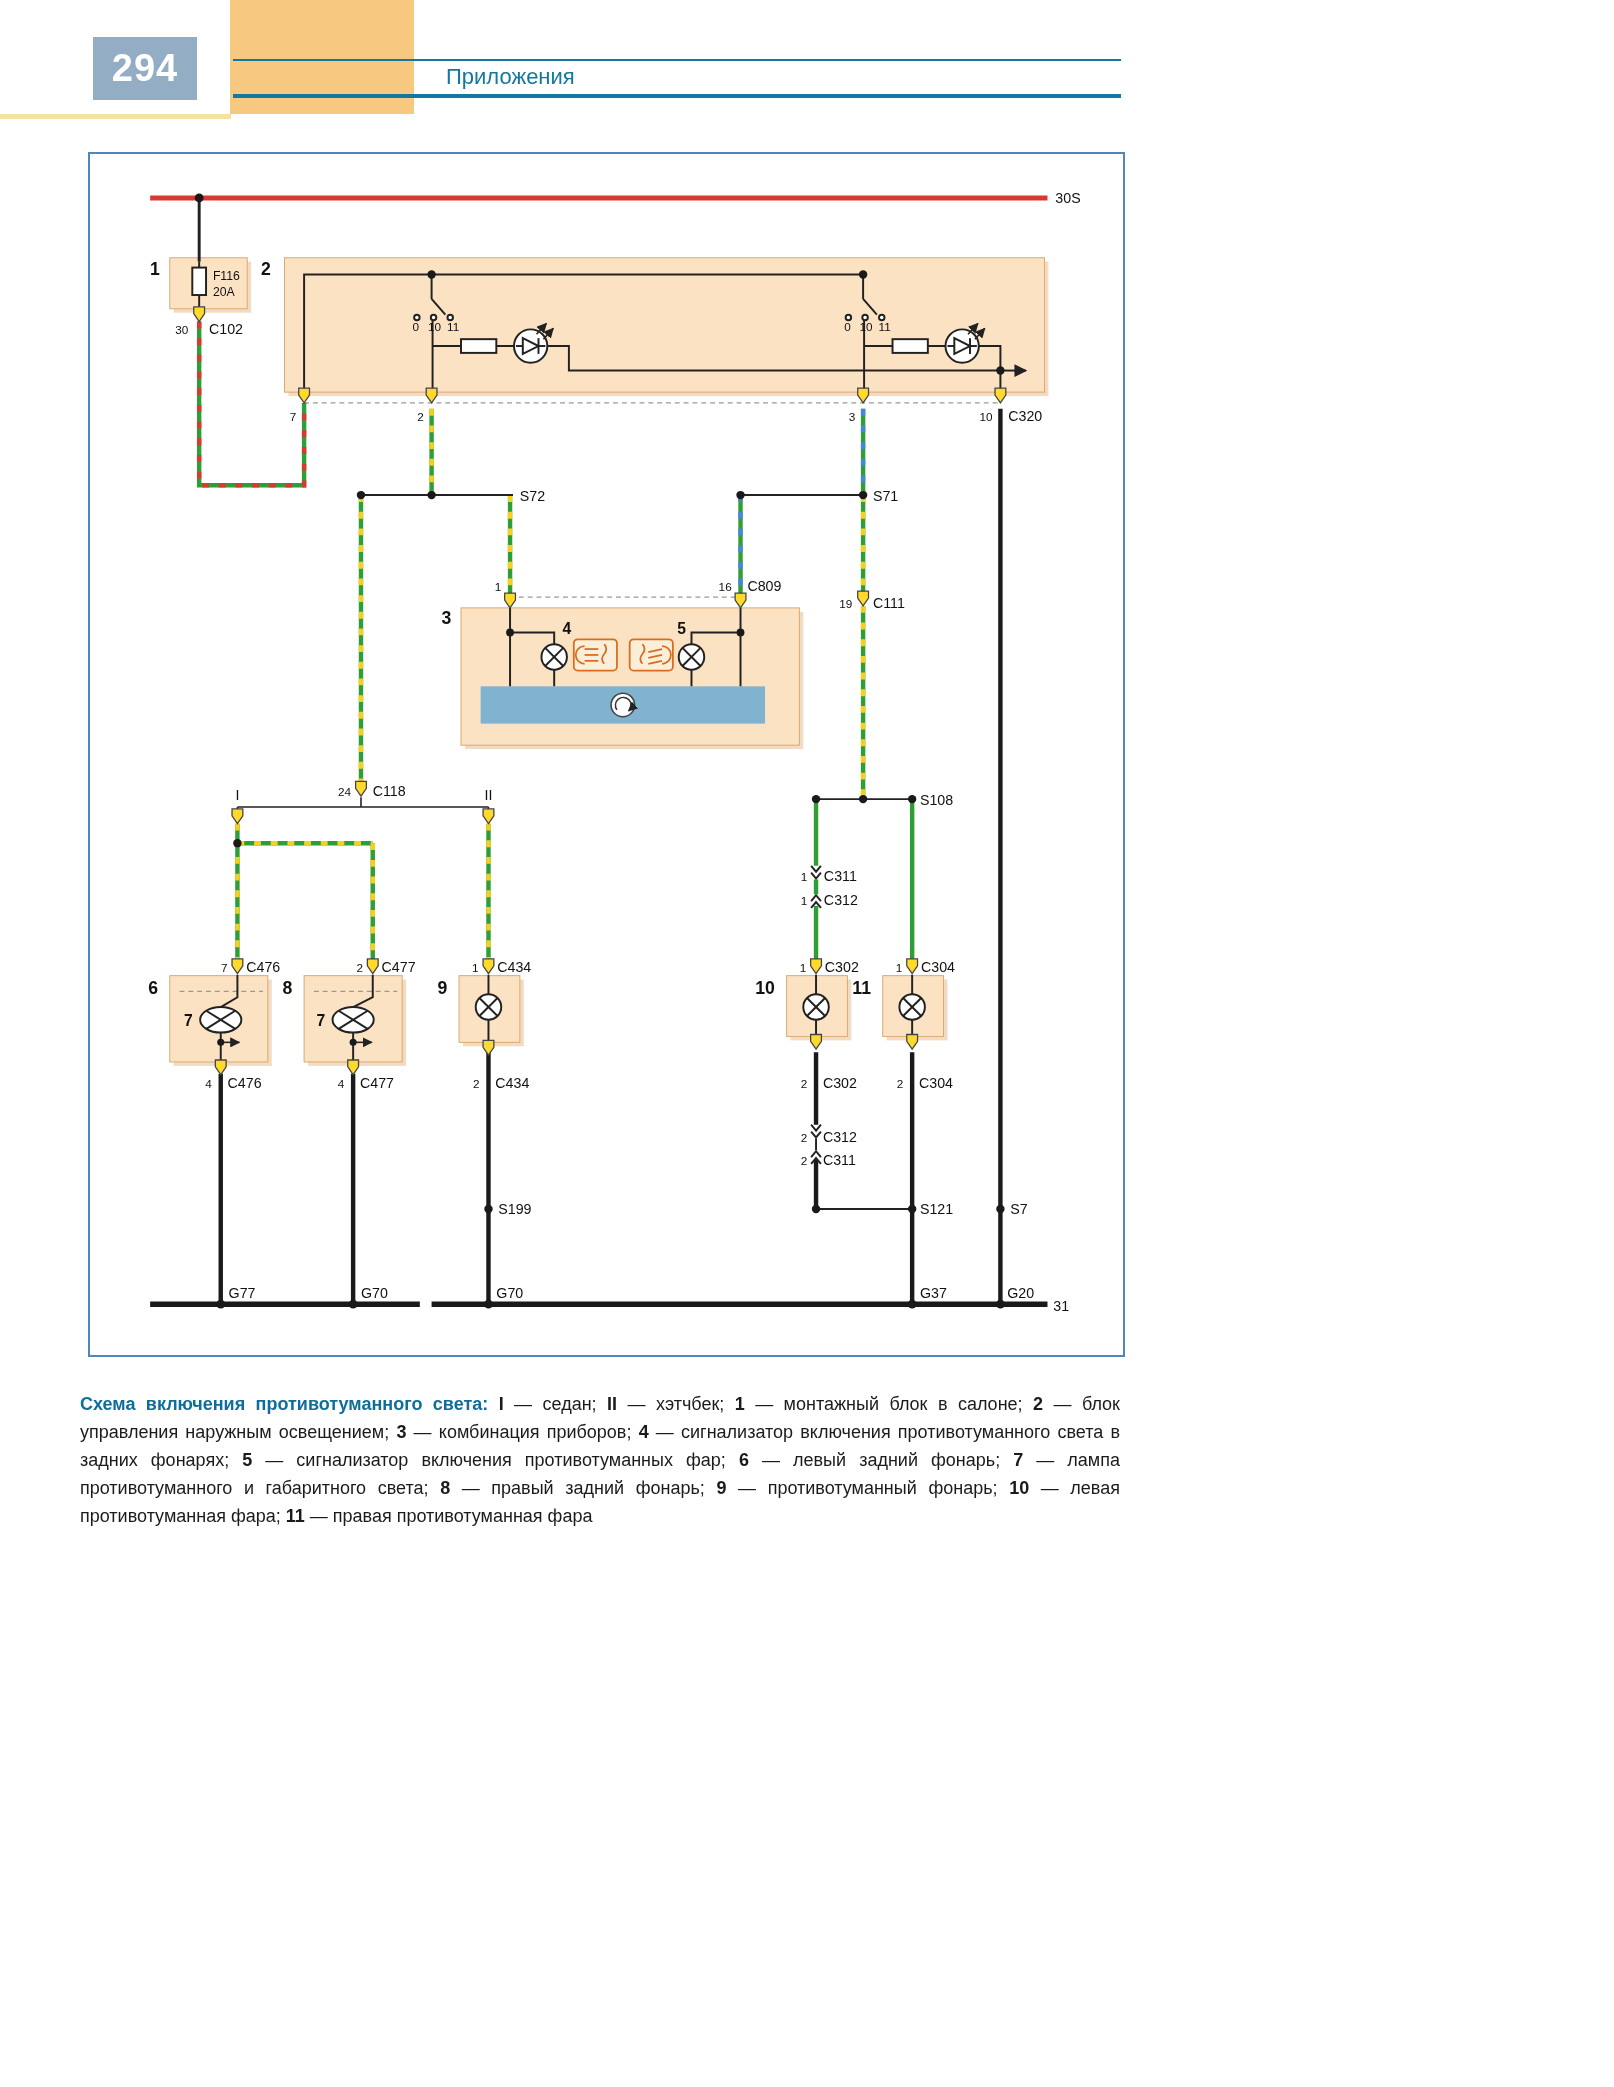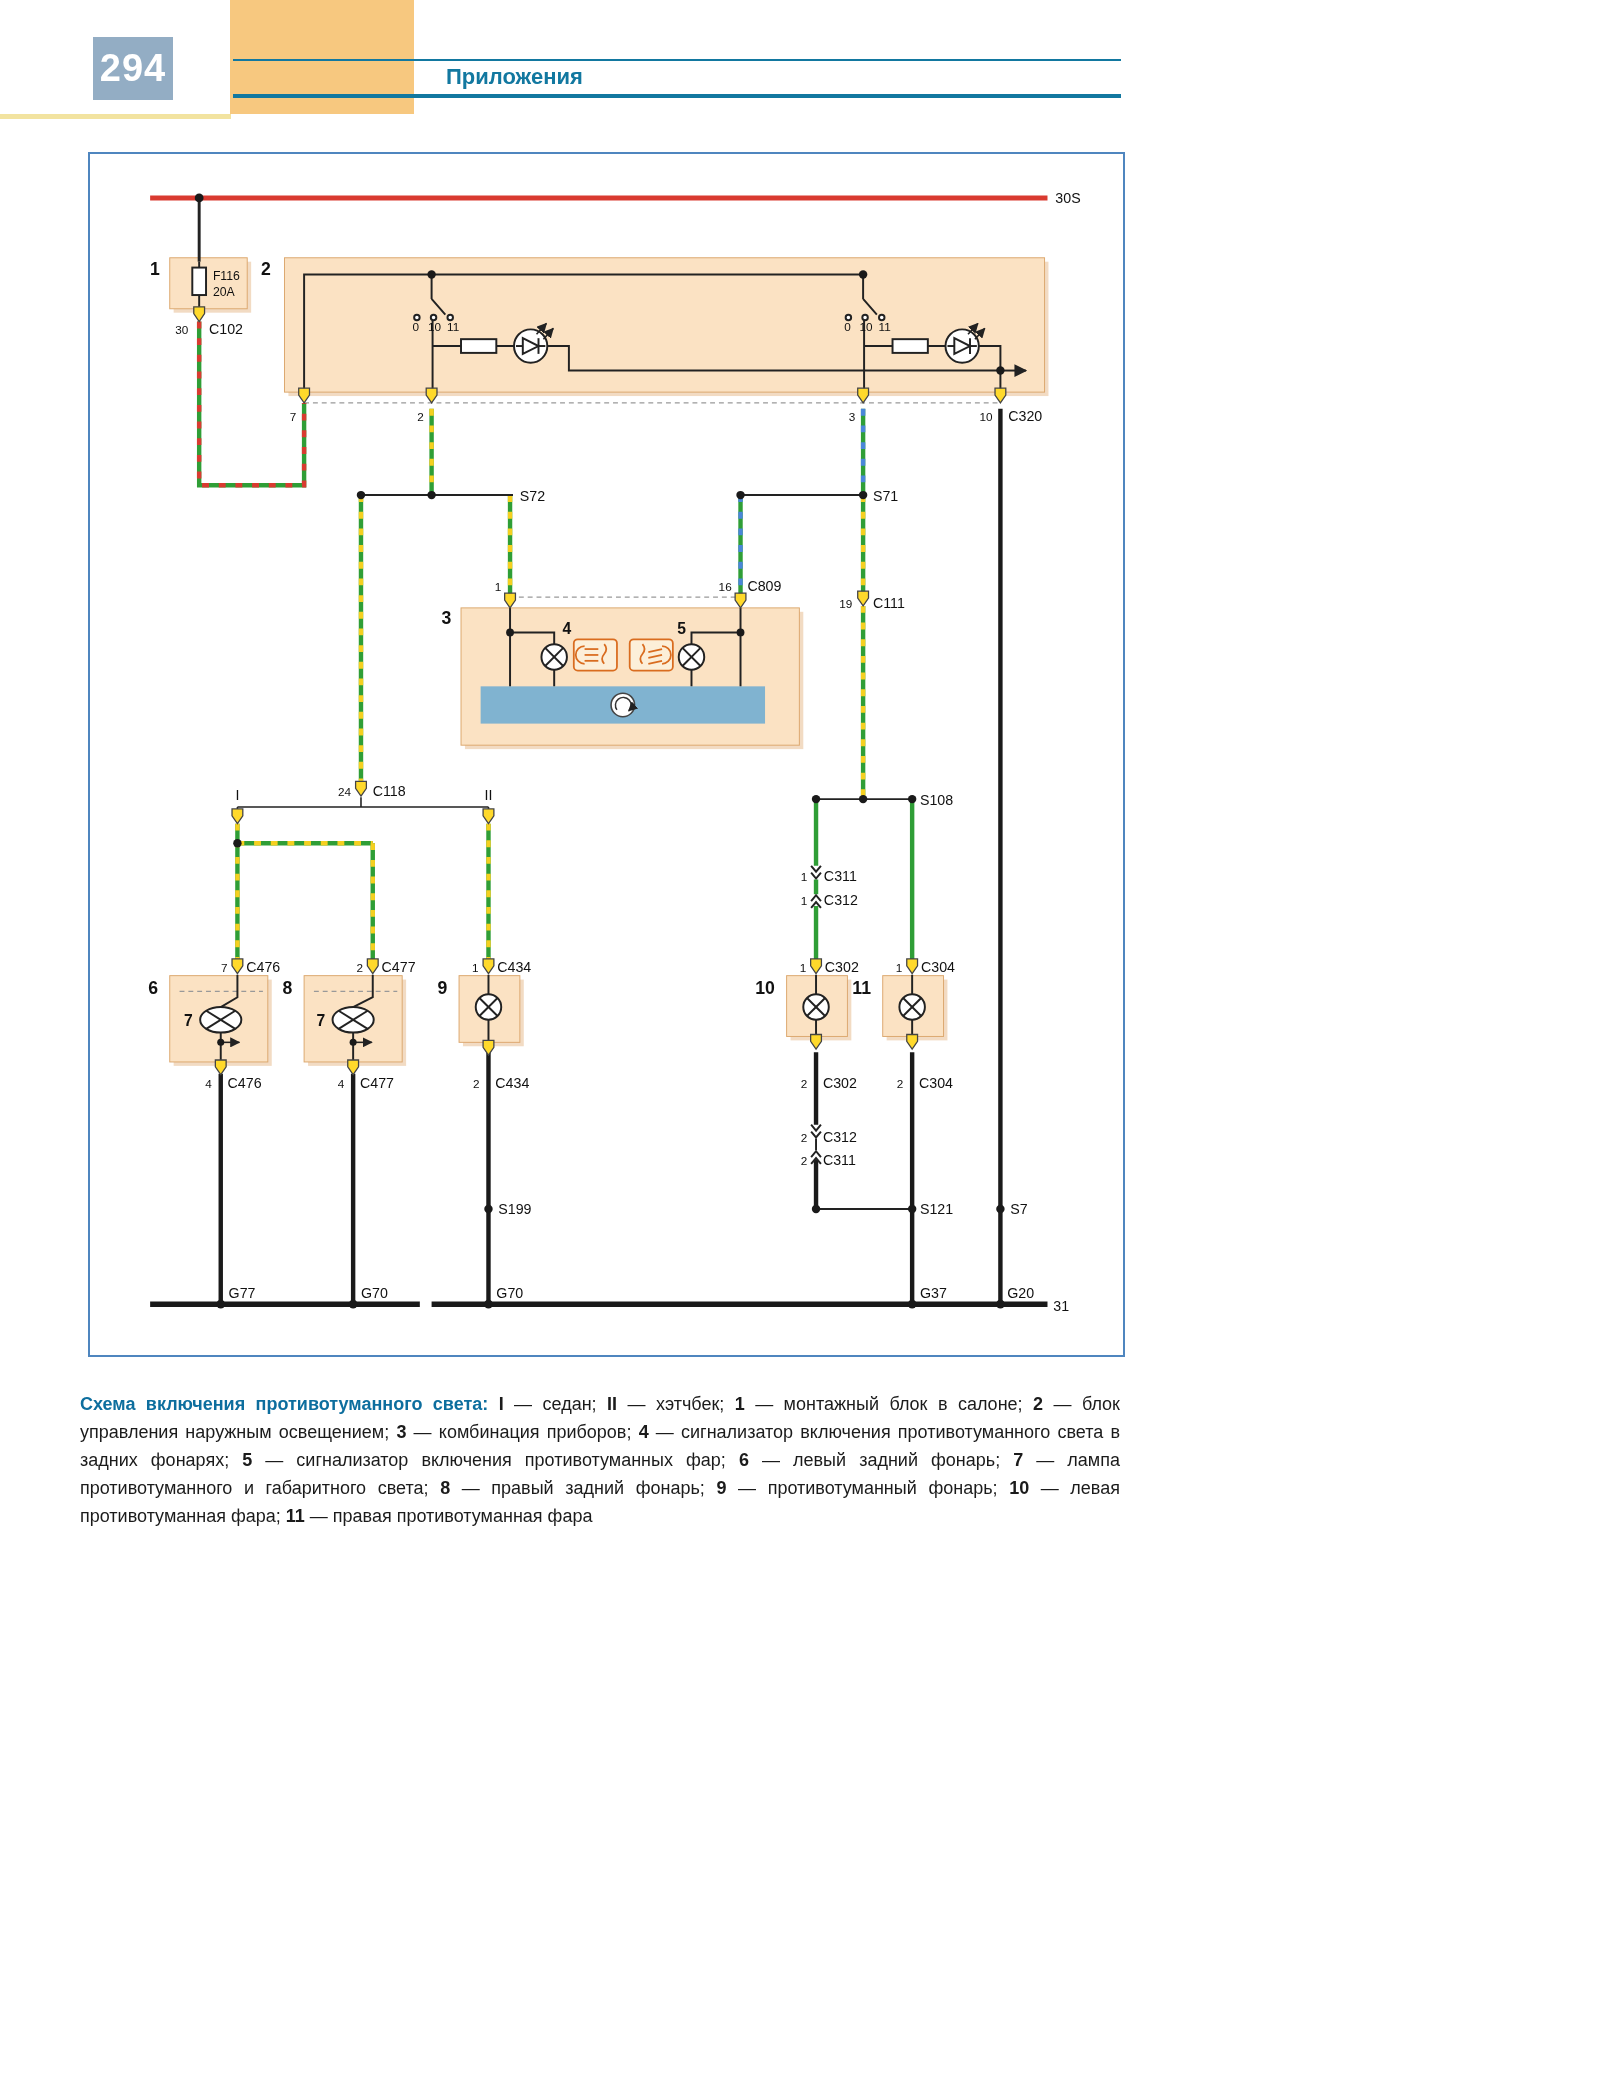--- a/index.html
+++ b/index.html
@@ -4,27 +4,27 @@
 <style>
   :root{
     --teal:#1278a0; --page-box:#93adc4; --orange-block:#f7c87f; --yellow-strip:#f2e3a0;
     --border-blue:#4f86bf; --box-fill:#fbe2c3; --box-shadow:#e7bd92; --panel-blue:#80b3d0;
     --wire-red:#d93a30; --wire-green:#2f9e36; --wire-yellow:#f5d020; --wire-blue:#4a86d8;
     --pin-fill:#ffd92b; --icon-orange:#d96c1f;
   }
   *{margin:0;padding:0;box-sizing:border-box;}
   html,body{background:#fff;}
   body{width:1614px;height:2087px;position:relative;font-family:"Liberation Sans",sans-serif;overflow:hidden;}
-  .pagenum-box{position:absolute;left:93px;top:37px;width:80px;height:63px;background:var(--page-box,#93adc4);display:flex;align-items:center;justify-content:center;}
+  .pagenum-box{position:absolute;left:93px;top:37px;width:104px;height:63px;background:var(--page-box,#93adc4);display:flex;align-items:center;justify-content:center;}
   .pagenum-box span{color:#fff;font-size:38px;font-weight:700;letter-spacing:1px;}
   .orange-block{position:absolute;left:230px;top:0;width:184px;height:114px;background:var(--orange-block,#f7c87f);}
   .yellow-strip{position:absolute;left:0;top:114px;width:231px;height:5px;background:var(--yellow-strip,#f2e3a0);}
   .header-rule-top{position:absolute;left:233px;top:59px;width:888px;height:2px;background:var(--teal,#1278a0);}
   .header-rule-bottom{position:absolute;left:233px;top:94px;width:888px;height:4px;background:var(--teal,#1278a0);}
-  .section-title{position:absolute;left:446px;top:63px;font-size:22px;font-weight:700;color:var(--teal,#1278a0);line-height:28px;}
+  .section-title{position:absolute;left:446px;top:63px;font-size:22px;font-weight:400;color:var(--teal,#1278a0);line-height:28px;}
   .diagram-frame{position:absolute;left:88px;top:152px;width:1037px;height:1205px;border:2px solid var(--border-blue,#4f86bf);background:#fff;padding-left:16px;}
   .diagram-frame svg{display:block;width:100%;height:100%;font-family:"Liberation Sans",sans-serif;}
   .caption{position:absolute;left:80px;top:1390px;width:1040px;font-size:18px;line-height:28px;text-align:justify;color:#1b1b1b;}
 
   
   .boxfill{fill:var(--box-fill,#fbe2c3);stroke:#dca86f;stroke-width:1;}
   .boxshadow{fill:var(--box-shadow,#e7bd92);opacity:.55;}
   .wk2{stroke:#222;stroke-width:2;fill:none;}
   .wk3{stroke:#222;stroke-width:3;fill:none;}
   .wk4{stroke:#1a1a1a;stroke-width:4.5;fill:none;}

